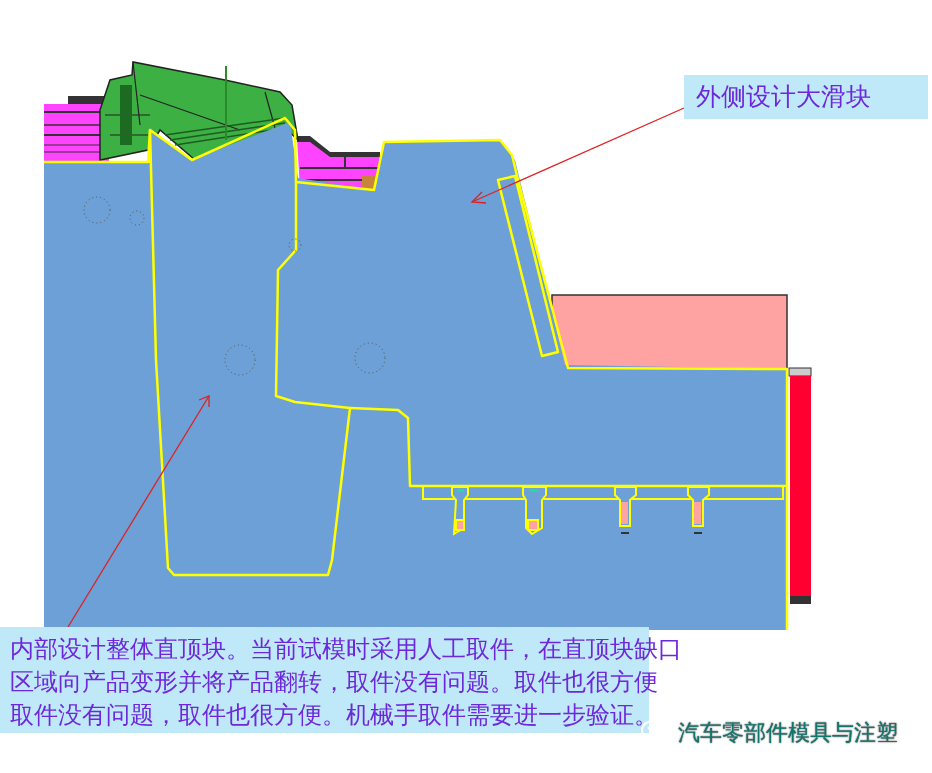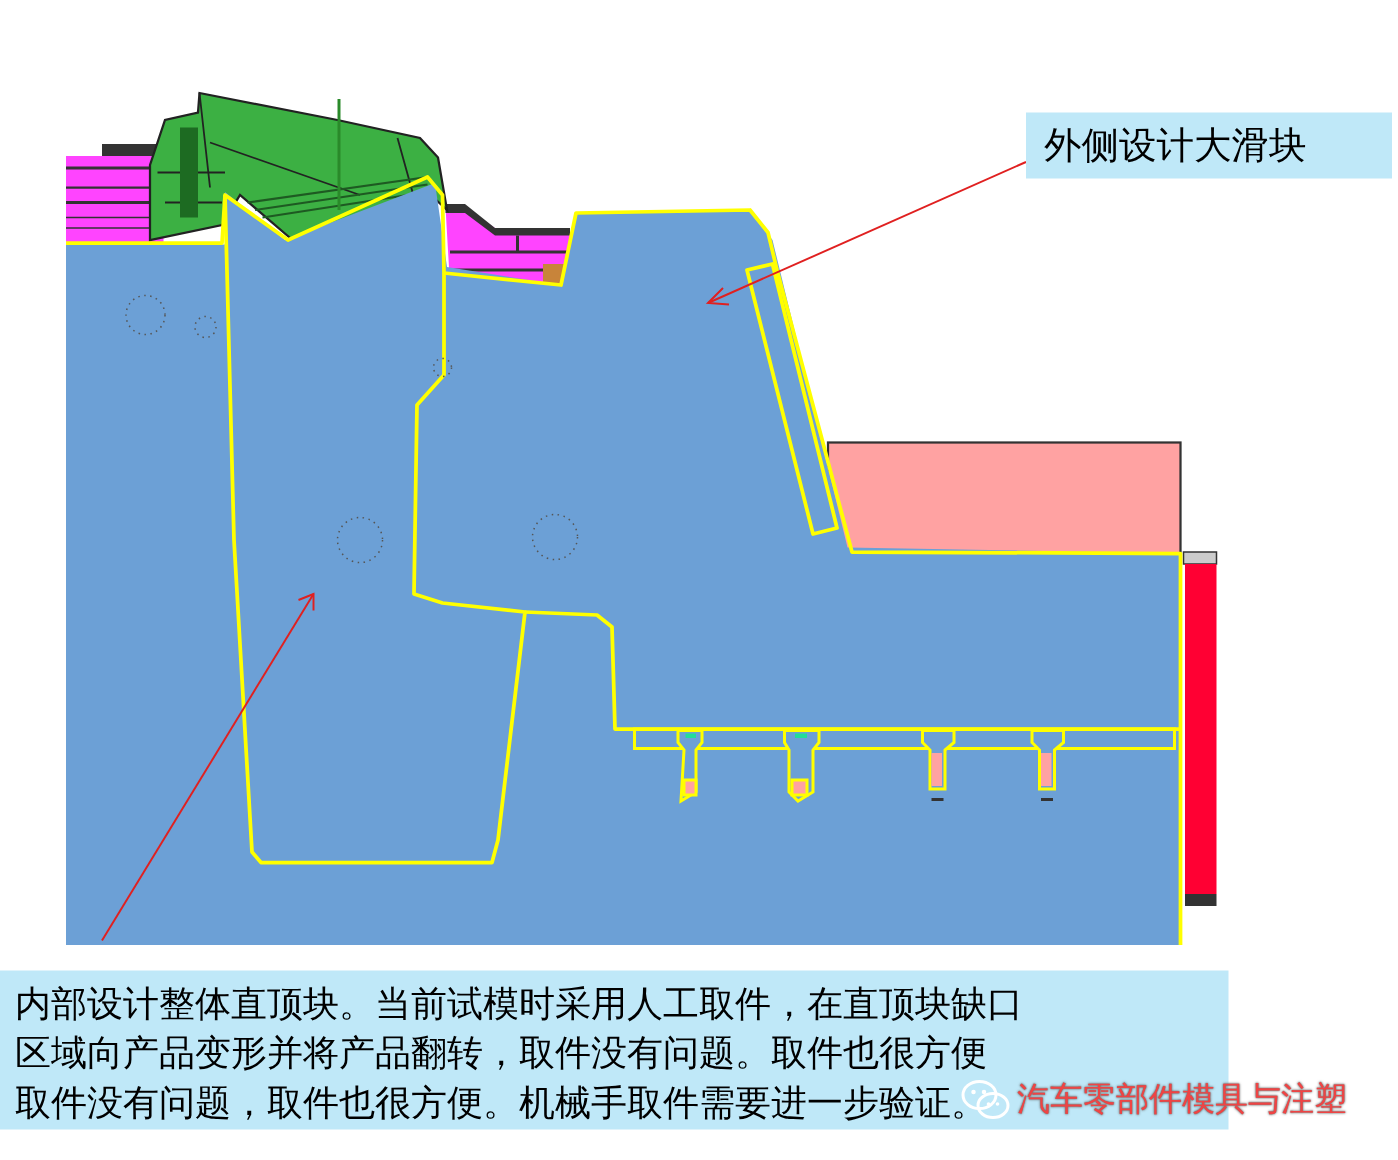--- a/index.html
+++ b/index.html
@@ -1,26 +1,26 @@
 <!DOCTYPE html>
 <html><head>
 <meta charset="utf-8">
 <style>
   html, body { margin: 0; padding: 0; background: #ffffff; }
   body { width: 932px; height: 773px; position: relative; overflow: hidden;
          font-family: "DejaVu Serif", "Liberation Serif", serif; }
   #canvas { position: absolute; left: 0; top: 0; width: 932px; height: 773px; }
-  .callout { position: absolute; background: #bfe8f8; color: #000000; }
+  .callout { position: absolute; background: #bfe8f8; color: #6d28d9; }
   #callout-top { left: 684px; top: 75px; width: 244px; height: 44px;
                  font-size: 25px; line-height: 44px; padding-left: 12px; box-sizing: border-box; white-space: nowrap; }
-  #callout-bottom { left: 0; top: 627px; width: 819px; height: 106px;
-                    font-size: 24px; line-height: 33px; padding: 6px 8px 0 10px; box-sizing: border-box; margin-top: 20px; }
+  #callout-bottom { left: 0; top: 627px; width: 649px; height: 106px;
+                    font-size: 24px; line-height: 33px; padding: 6px 8px 0 10px; box-sizing: border-box; }
   #callout-bottom span { display: block; white-space: nowrap; }
   #watermark { position: absolute; left: 640px; top: 716px; height: 34px; display: flex; align-items: center;
-               color: #ef4444; font-family: "DejaVu Sans", sans-serif; font-size: 22px;
+               color: #0f766e; font-family: "DejaVu Sans", sans-serif; font-size: 22px;
                text-shadow: 0 0 2px #777, 0 0 1px #555; white-space: nowrap; }
   #watermark svg { margin-right: 4px; }
 </style>
 </head>
 <body>
 
 <svg id="canvas" width="932" height="773" viewBox="0 0 932 773" xmlns="http://www.w3.org/2000/svg">
 
   <g>
     <rect x="44" y="104" width="65" height="58" fill="#ff44ff"></rect>

